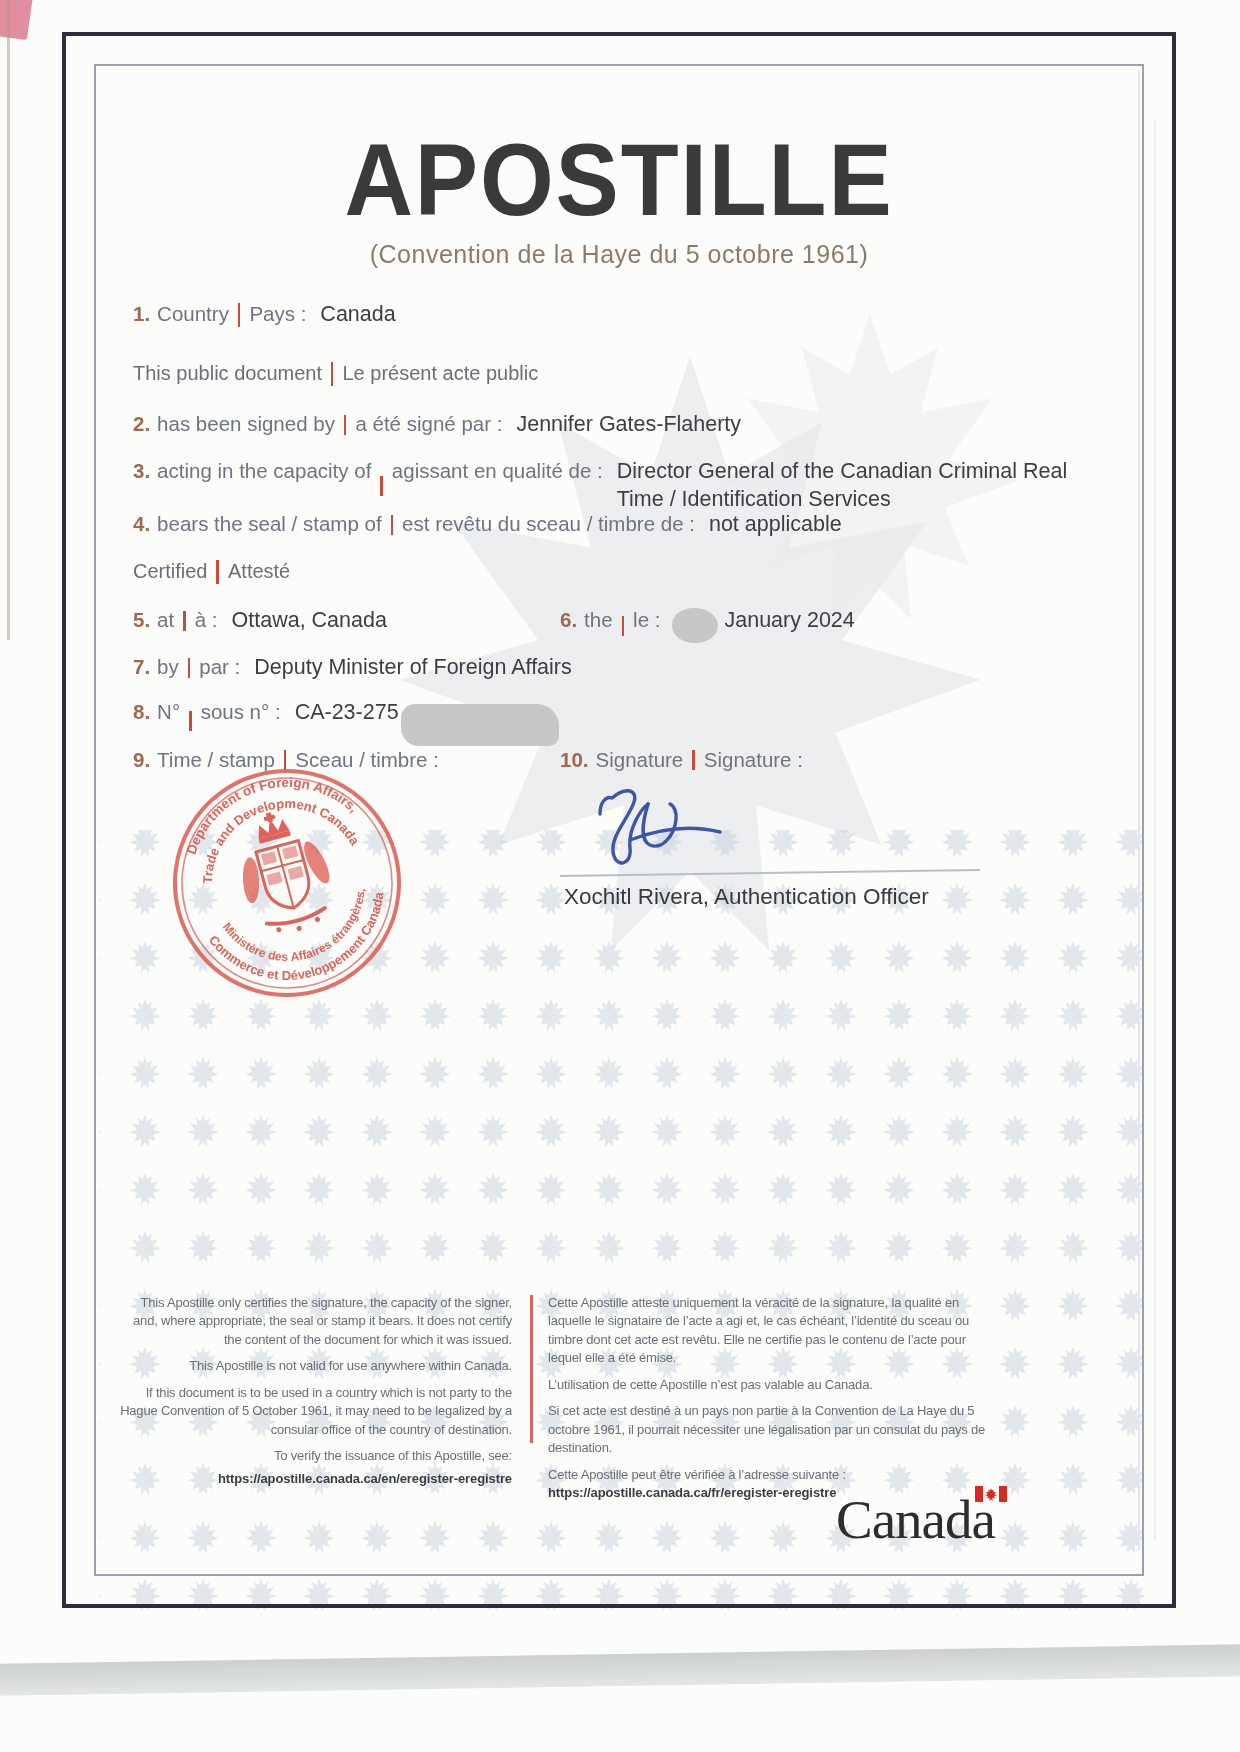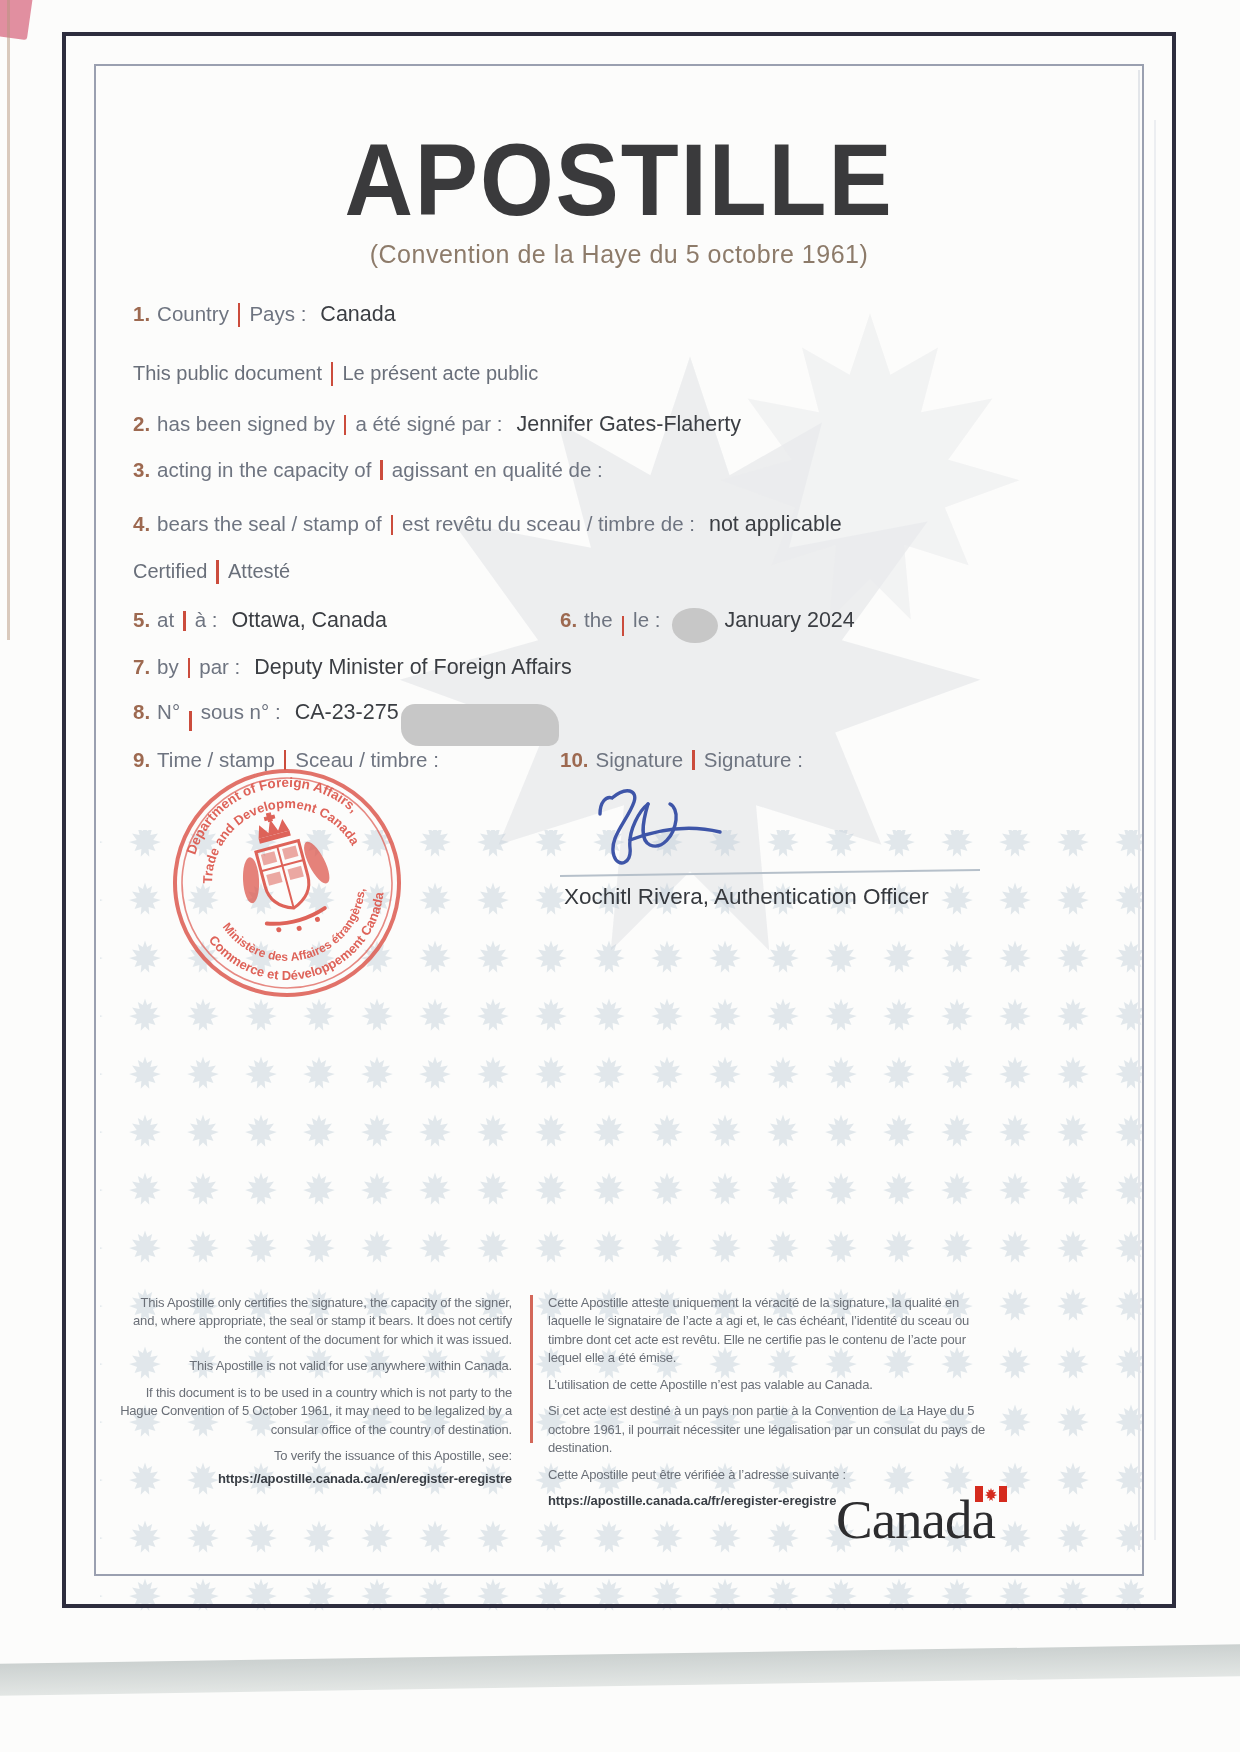--- a/index.html
+++ b/index.html
@@ -123,20 +123,21 @@
     <span class="sep small"></span>
     <span class="lab">a été signé par :</span>
     <span class="val">Jennifer Gates-Flaherty</span>
   </div>
 
   <div class="field" style="left:133px; top:458px;">
     <span class="num">3.</span>
     <span class="lab">acting in the capacity of</span>
     <span class="sep small"></span>
     <span class="lab">agissant en qualité de :</span>
+    <span class="val val-wrap">Director General of the Canadian Criminal Real Time / Identification Services</span>
   </div>
 
   <div class="field" style="left:133px; top:512px;">
     <span class="num">4.</span>
     <span class="lab">bears the seal / stamp of</span>
     <span class="sep small"></span>
     <span class="lab">est revêtu du sceau / timbre de :</span>
     <span class="val">not applicable</span>
   </div>
 
@@ -248,21 +249,21 @@
     <p>This Apostille only certifies the signature, the capacity of the signer, and, where appropriate, the seal or stamp it bears. It does not certify the content of the document for which it was issued.</p>
     <p>This Apostille is not valid for use anywhere within Canada.</p>
     <p>If this document is to be used in a country which is not party to the Hague Convention of 5 October 1961, it may need to be legalized by a consular office of the country of destination.</p>
     <p style="margin-bottom:4px;">To verify the issuance of this Apostille, see:</p>
     <p class="foot-link">https://apostille.canada.ca/en/eregister-eregistre</p>
   </div>
   <div class="foot foot-fr">
     <p>Cette Apostille atteste uniquement la véracité de la signature, la qualité en laquelle le signataire de l’acte a agi et, le cas échéant, l’identité du sceau ou timbre dont cet acte est revêtu. Elle ne certifie pas le contenu de l’acte pour lequel elle a été émise.</p>
     <p>L’utilisation de cette Apostille n’est pas valable au Canada.</p>
     <p>Si cet acte est destiné à un pays non partie à la Convention de La Haye du 5 octobre 1961, il pourrait nécessiter une légalisation par un consulat du pays de destination.</p>
-    <p style="margin-bottom:8px;">Cette Apostille peut être vérifiée à l’adresse suivante :</p>
+    <p style="margin-bottom:0;">Cette Apostille peut être vérifiée à l’adresse suivante :</p>
     <p class="foot-link">https://apostille.canada.ca/fr/eregister-eregistre</p>
   </div>
 
   <div class="wordmark">
     <span>Canada</span>
     <svg class="flag" viewBox="0 0 32 16">
       <rect x="0" y="0" width="8" height="16" fill="#d52b1e"></rect>
       <rect x="24" y="0" width="8" height="16" fill="#d52b1e"></rect>
       <path fill="#d52b1e" d="M16 2 L16.9 4.6 L18.9 3.5 L18.2 6.2 L21.2 5.7 L19.3 8.2 L22.3 9.1 L19.1 10.2 L20.1 12.6 L17.4 11.8 L17.7 14.9 L16 13.2 L14.3 14.9 L14.6 11.8 L11.9 12.6 L12.9 10.2 L9.7 9.1 L12.7 8.2 L10.8 5.7 L13.8 6.2 L13.1 3.5 L15.1 4.6 Z"></path>
     </svg>

